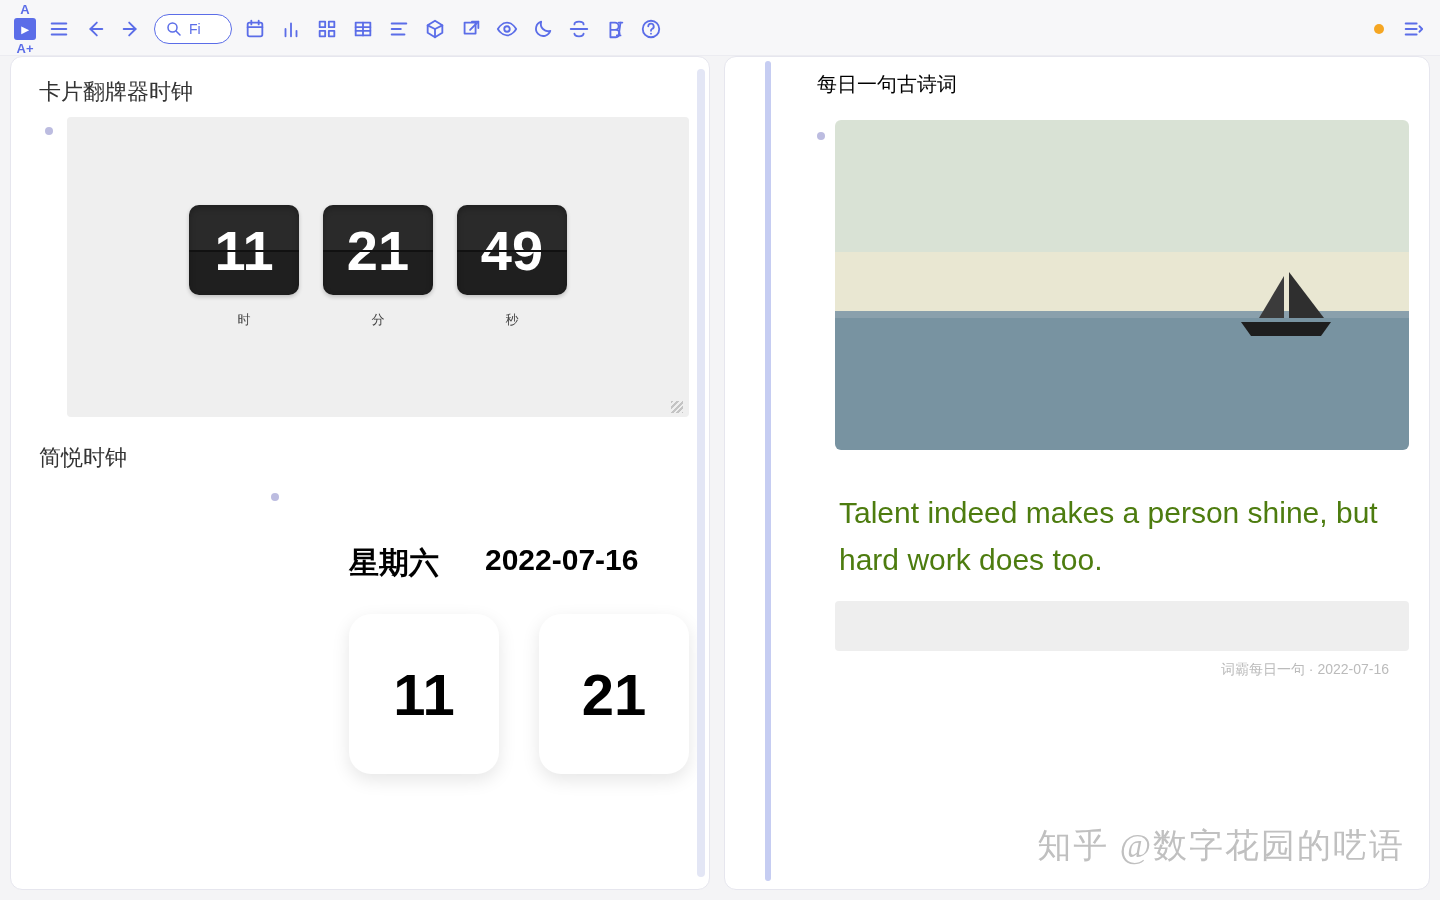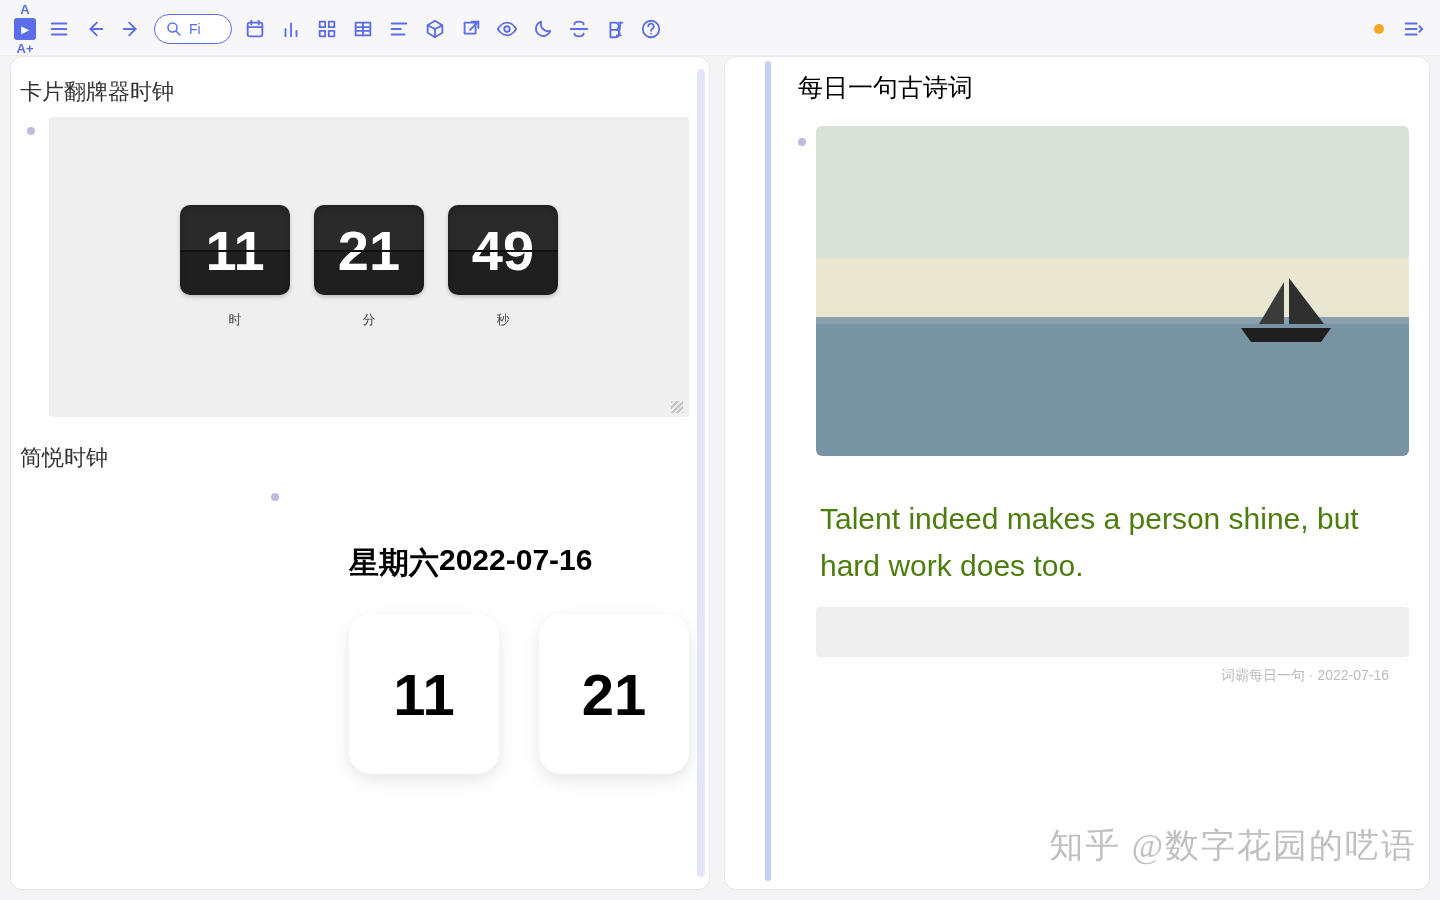--- a/index.html
+++ b/index.html
@@ -18,57 +18,57 @@
   .tb-icon { width:26px; height:26px; display:flex; align-items:center; justify-content:center; color:#5b6de8; cursor:pointer; border-radius:4px; }
   .search-pill { display:flex; align-items:center; gap:6px; background:#fff; border:1.5px solid #5b6de8; border-radius:18px; padding:3px 10px; height:30px; }
   .search-pill input { border:none; outline:none; width:32px; font-size:14px; color:#5b6de8; background:transparent; }
   .tb-spacer { flex:1; }
   .status-dot { width:10px; height:10px; border-radius:50%; background:#f5a623; margin-right:6px; }
 
   
   .workspace { display:flex; height:calc(900px - 56px); gap:14px; padding:0 10px 10px 10px; }
   .panel {
     background:#fff; border:1px solid #e6e6ee; border-radius:12px;
-    flex:1; overflow:hidden; position:relative; padding:14px 20px 0 9px;
+    flex:1; overflow:hidden; position:relative; padding:14px 20px 0 28px;
   }
   .panel.left { flex:0 0 700px; }
 
   
   .head { font-family: "Songti SC","SimSun",serif; font-size:22px; color:#333; margin:6px 0 10px 0; }
   .bullet-row { display:flex; align-items:flex-start; gap:14px; margin-left:6px;justify-content:flex-end; }
   .dot { width:8px; height:8px; border-radius:50%; background:#bcbce0; margin-top:10px; flex-shrink:0; }
 
   
   .flip-embed { background:#efefef; border-radius:4px; width:640px; height:300px; display:flex; flex-direction:column; align-items:center; justify-content:center; gap:16px; position:relative; }
   .flip-row { display:flex; gap:24px; }
   .flip { width:110px; height:90px; background:linear-gradient(#2a2a2a 0 50%, #1f1f1f 50% 100%); border-radius:10px; color:#fff; font-size:56px; font-weight:600; display:flex; align-items:center; justify-content:center; position:relative; box-shadow:0 3px 6px rgba(0,0,0,.25) inset, 0 2px 4px rgba(0,0,0,.2); }
   .flip::after { content:""; position:absolute; left:0; right:0; top:50%; height:2px; background:#111; }
   .flip-lbls { display:flex; gap:24px; }
   .flip-lbls span { width:110px; text-align:center; font-size:13px; color:#444; }
   .resize-handle { position:absolute; right:6px; bottom:4px; width:12px; height:12px; background:repeating-linear-gradient(135deg,#999 0 2px, transparent 2px 4px); opacity:.5; }
 
   
   .simple-clock { margin:26px 0 0 28px; }
-  .sc-top { display:flex; font-size:30px; font-weight:700; margin:34px 0 30px 28px; }
+  .sc-top { display:flex; gap:46px; font-size:30px; font-weight:700; margin:34px 0 30px 28px; }
   .sc-tiles { display:flex; gap:40px; margin-left:28px; }
   .tile { width:150px; height:160px; background:#fff; border-radius:22px; box-shadow:0 6px 18px rgba(0,0,0,.10); display:flex; align-items:center; justify-content:center; font-size:58px; font-weight:800; }
 
   
   .r-item { position:relative; margin-bottom:22px; }
   .r-bullet { position:absolute; left:-24px; top:6px; width:8px; height:8px; border-radius:50%; background:#bcbce0; }
-  .r-head { font-family:Liberation Sans, sans-serif; font-size:25px; }
+  .r-head { font-family:Liberation Sans, sans-serif; font-size:20px; }
   .poem { font-family:"Songti SC","SimSun",serif; font-size:28px; text-align:center; margin:36px 0 56px 0; }
   .photo { width:100%; height:330px; border-radius:6px; margin-top:10px; background:
       linear-gradient(#d9e2d5 0 40%, #e9e7d2 40% 58%, #8aa0ac 58% 60%, #7893a1 60% 100%);
       position:relative; overflow:hidden; }
   .boat { position:absolute; right:70px; top:150px; }
   .boat svg { display:block; }
   .quote { font-size:30px; line-height:1.55; margin:40px 4px 18px 4px; color:#4d7c0f; }
   .sub-bar { background:#eee; height:50px; border-radius:4px; margin:10px 0; }
-  .watermark { position:absolute; right:12px; bottom:20px; font-family:"Songti SC","SimSun",serif; font-size:34px; color:#c0c0c0; letter-spacing:2px; pointer-events:none; }
+  .watermark { position:absolute; right:24px; bottom:20px; font-family:"Songti SC","SimSun",serif; font-size:34px; color:#c0c0c0; letter-spacing:2px; pointer-events:none; }
   .footer-date { color:#bbb; font-size:14px; text-align:right; margin-right:20px; }
 
   .left-scroll { position:absolute; right:4px; top:12px; bottom:12px; width:8px; background:#e3e6f5; border-radius:4px; }
   .right-vbar { position:absolute; left:40px; top:4px; width:6px; height:820px; background:#c6cdf2; border-radius:3px; }
   .right-inner { margin-left:64px; position:relative; height:100%; overflow:hidden; }
 
   
   .ic { width:22px; height:22px; stroke:#5b6de8; stroke-width:2; fill:none; stroke-linecap:round; stroke-linejoin:round; }
 </style>
 </head>

